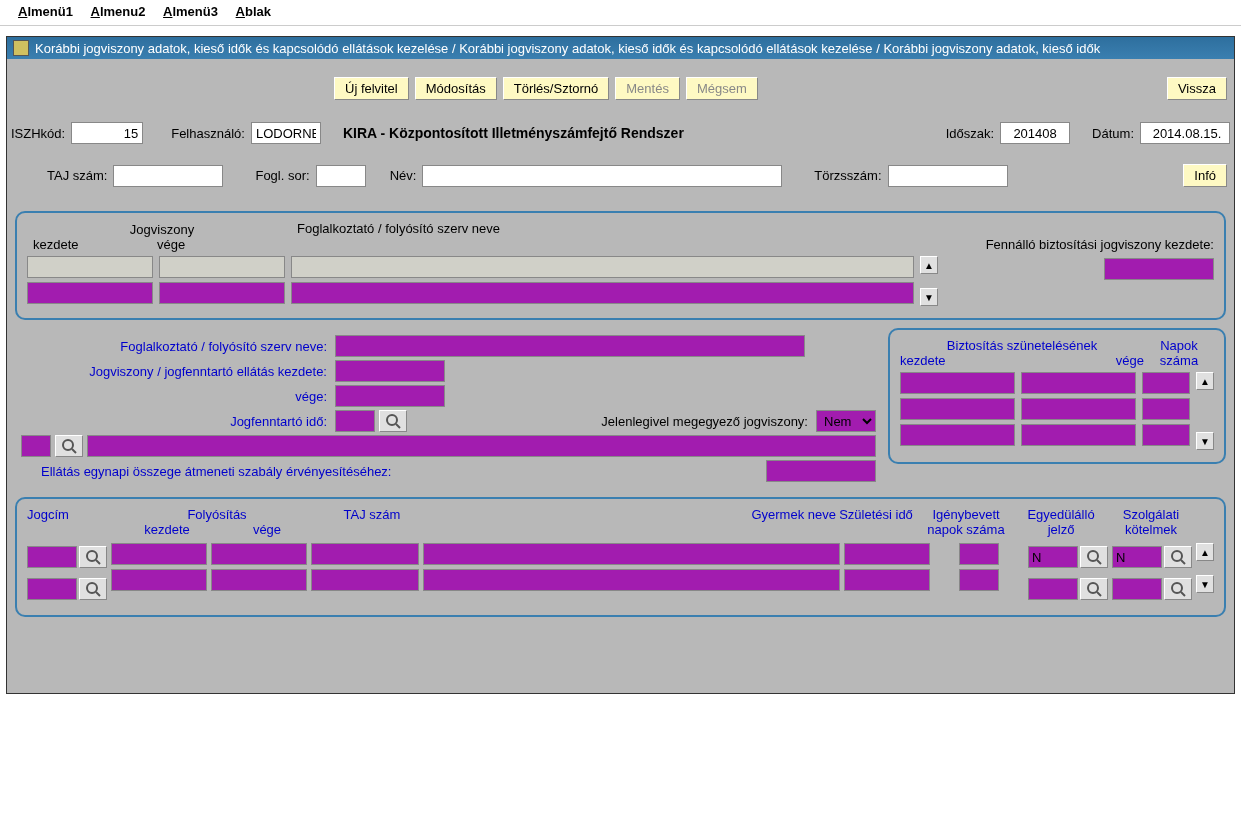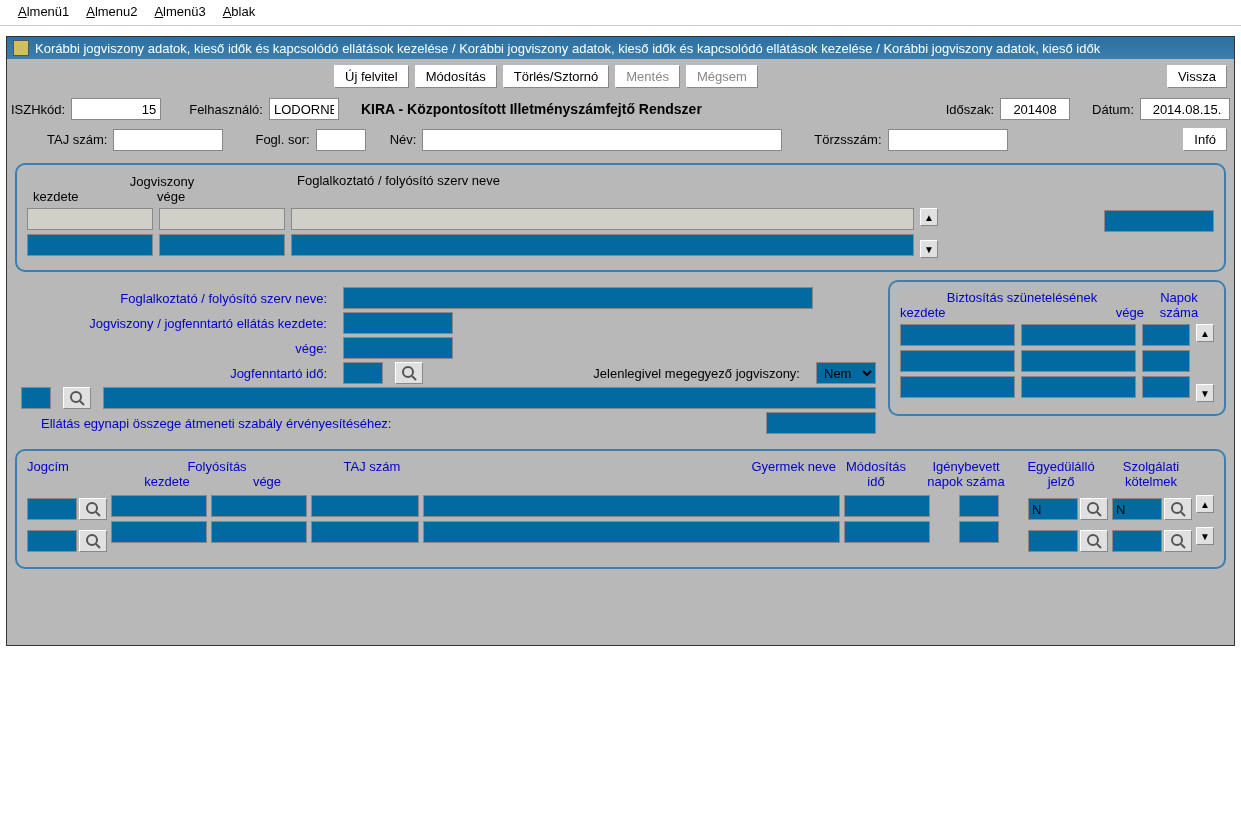--- a/index.html
+++ b/index.html
@@ -9,21 +9,21 @@
     font-size: 12px;
     background: #fff;
     color: #000;
   }
   .menubar {
     padding: 4px 18px 6px;
     background: #fff;
     border-bottom: 1px solid #ccc;
     font-size: 13px;
   }
-  .menubar span { margin-right: 14px; cursor: default; }
+  .menubar span { margin-right: 14px; cursor: default; font-weight: bold; }
   .menubar span u { text-decoration: underline; }
   .app-window {
     margin: 10px 6px 6px 6px;
     background: #b8b8b8;
     border: 1px solid #333;
   }
   .titlebar {
     background: linear-gradient(#2e6f9e, #3a7fb0);
     color: #fff;
     padding: 3px 6px;
@@ -43,26 +43,26 @@
   }
   .toolbar {
     background: #b8b8b8;
     padding: 6px 4px;
     display: flex;
     align-items: center;
   }
   .toolbar .spacer-left { flex: 0 0 320px; }
   .toolbar .spacer-mid { flex: 1 1 auto; }
   .btn {
-    background: #ffffff;
+    background: #fef9c3;
     border: 1px solid #888;
     border-top-color: #fff;
     border-left-color: #fff;
     padding: 3px 10px;
-    margin: 0 3px;
+    margin: 12px 3px;
     font-size: 13px;
     cursor: default;
   }
   .btn.disabled { color: #888; }
   .inforow {
     background: #b8b8b8;
     padding: 4px 4px;
     display: flex;
     align-items: center;
     gap: 6px;
@@ -85,21 +85,21 @@
   .panel {
     border: 2px solid #3a7fb0;
     border-radius: 10px;
     padding: 8px 10px 12px;
     margin-bottom: 8px;
     position: relative;
   }
   .field-label { color: #0000cc; font-size: 13px; text-align: right; padding-right: 4px; }
   .field-label-black { color: #000; font-size: 13px; text-align: right; padding-right: 4px; }
   input.tx, select.tx {
-    background: #0369a1;
+    background: #a21caf;
     border: 1px solid #888;
     padding: 2px 3px;
     font-size: 13px;
     height: 22px;
   }
   input.tx.grey { background: #d0d0c8; }
   .scrollbtns {
     width: 18px;
     display: flex;
     flex-direction: column;
@@ -115,21 +115,21 @@
   }
   .iconbtn {
     width: 28px; height: 22px;
     background: #e0e0e0;
     border: 1px solid #888;
     border-top-color:#fff; border-left-color:#fff;
     display: inline-flex; align-items:center; justify-content:center;
     vertical-align: top;
   }
   .iconbtn svg { width:16px; height:16px; }
-  .row { display:flex; align-items:center; margin: 3px 0; gap:12px; }
+  .row { display:flex; align-items:center; margin: 3px 0; gap:4px; }
   .col { display:flex; flex-direction:column; }
   .hdr-black { color:#000; font-size:13px; text-align:center; }
   .hdr-blue  { color:#0000cc; font-size:13px; text-align:center; }
 </style>
 </head>
 <body>
 
 <div class="menubar">
   <span><u>A</u>lmenü1</span>
   <span><u>A</u>lmenu2</span>
@@ -149,21 +149,21 @@
     <button class="btn">Módosítás</button>
     <button class="btn">Törlés/Sztornó</button>
     <button class="btn disabled">Mentés</button>
     <button class="btn disabled">Mégsem</button>
     <div class="spacer-mid"></div>
     <button class="btn">Vissza</button>
   </div>
 
   <div class="inforow">
     <span class="lbl">ISZHkód:</span>
-    <input class="ro right-align" style="width: 90px;" value="15">
+    <input class="ro right-align" style="width: 72px;" value="15">
     <span style="width:16px"></span>
     <span class="lbl">Felhasználó:</span>
     <input class="ro" style="width: 70px;" value="LODORNE">
     <span style="width:10px"></span>
     <span class="bold" style="font-size:14px">KIRA - Központosított Illetményszámfejtő Rendszer</span>
     <span style="flex:1"></span>
     <span class="lbl">Időszak:</span>
     <input class="ro" style="width: 70px; text-align: center;" value="201408">
     <span style="width:10px"></span>
     <span class="lbl">Dátum:</span>
@@ -195,20 +195,23 @@
           <div class="hdr-black">Jogviszony</div>
           <div style="display:flex;">
             <div class="hdr-black" style="width:130px;text-align:left;padding-left:6px">kezdete</div>
             <div class="hdr-black" style="width:130px;text-align:left">vége</div>
           </div>
         </div>
         <div style="flex:1">
           <div class="hdr-black" style="text-align:left">Foglalkoztató / folyósító szerv neve</div>
           <div style="height:16px"></div>
         </div>
+        <div style="width:320px;text-align:right;">
+          <span class="hdr-black">Fennálló biztosítási jogviszony kezdete:</span>
+        </div>
       </div>
       <div style="display:flex; gap:6px; margin-top:4px; align-items:flex-start;">
         <div class="col" style="gap:4px">
           <input class="tx grey" style="width: 126px;">
           <input class="tx" style="width: 126px;">
         </div>
         <div class="col" style="gap:4px">
           <input class="tx grey" style="width: 126px;">
           <input class="tx" style="width: 126px;">
         </div>
@@ -314,21 +317,21 @@
         <div class="hdr-blue" style="width:90px;text-align:left">Jogcím</div>
         <div style="width:200px">
           <div class="hdr-blue">Folyósítás</div>
           <div style="display:flex">
             <div class="hdr-blue" style="width:50%">kezdete</div>
             <div class="hdr-blue" style="width:50%">vége</div>
           </div>
         </div>
         <div class="hdr-blue" style="width:110px">TAJ szám</div>
         <div class="hdr-blue" style="flex:1;text-align:right;padding-left:10px">Gyermek neve</div>
-        <div class="hdr-blue" style="width:80px">Módosítás idő</div>
+        <div class="hdr-blue" style="width:80px">Születési idő</div>
         <div class="hdr-blue" style="width:100px">Igénybevett napok száma</div>
         <div class="hdr-blue" style="width:90px">Egyedülálló jelző</div>
         <div class="hdr-blue" style="width:90px">Szolgálati kötelmek</div>
         <div style="width:18px"></div>
       </div>
 
       <div style="display:flex; gap:4px; margin-top:6px;">
         <div class="col" style="gap:4px">
           <div class="row" style="gap:2px">
             <input class="tx" style="width: 50px;">

